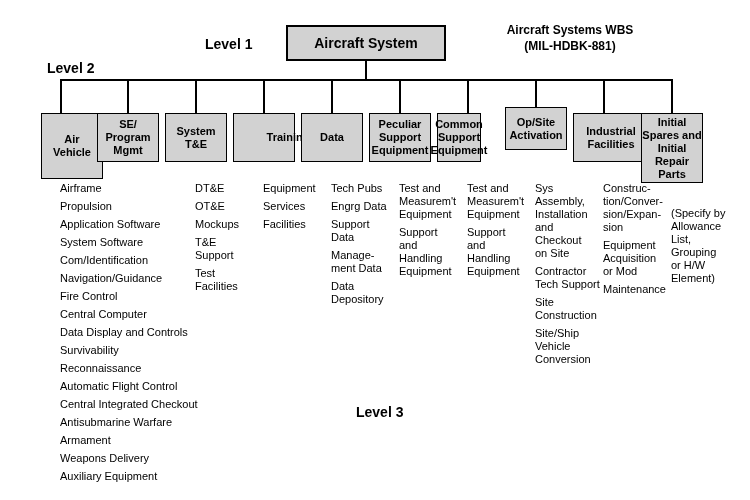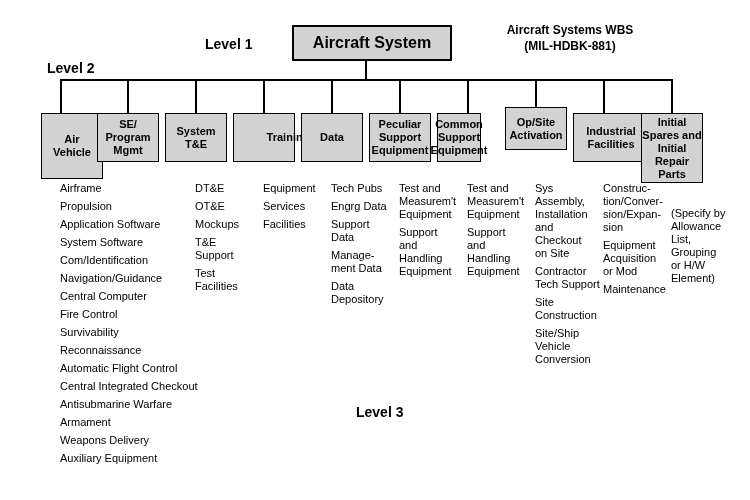--- a/index.html
+++ b/index.html
@@ -22,26 +22,26 @@
     white-space: nowrap;
   }
   .title {
     position: absolute;
     left: 462px; top: 22px; width: 216px;
     text-align: center;
     font-size: 12px; font-weight: bold; line-height: 16px;
   }
   .rootbox {
     position: absolute;
-    left: 292px; top: 25px; width: 160px; height: 36px;
+    left: 286px; top: 25px; width: 160px; height: 36px;
     box-sizing: border-box;
     background: var(--box-fill, #d2d2d2);
     border: 2px solid var(--box-border, #000000);
     display: flex; align-items: center; justify-content: center;
-    font-size: 16px; font-weight: bold;
+    font-size: 14px; font-weight: bold;
   }
   .l2box {
     position: absolute;
     box-sizing: border-box;
     background: var(--box-fill, #d2d2d2);
     border: 1.5px solid var(--box-border, #000000);
     display: flex; align-items: center; justify-content: center;
     text-align: center;
     font-size: 11px; font-weight: bold; line-height: 13px;
     white-space: pre-line;
@@ -78,22 +78,23 @@
       <div class="line v" style="left: 60px; top: 79px; height: 35px;"></div>
       <div class="l2box" style="left: 41px; top: 113px; width: 62px; height: 66px;">Air
 Vehicle</div>
       <div class="l3col" style="left: 29px; top: 182px;">
         <div class="l3item">Airframe</div>
         <div class="l3item">Propulsion</div>
         <div class="l3item">Application Software</div>
         <div class="l3item">System Software</div>
         <div class="l3item">Com/Identification</div>
         <div class="l3item">Navigation/Guidance</div>
+        <div class="l3item">Fire Control</div>
         <div class="l3item">Central Computer</div>
-        <div class="l3item">Fire Control</div>
+        <div class="l3item">Data Display and Controls</div>
         <div class="l3item">Survivability</div>
         <div class="l3item">Reconnaissance</div>
         <div class="l3item">Automatic Flight Control</div>
         <div class="l3item">Central Integrated Checkout</div>
         <div class="l3item">Antisubmarine Warfare</div>
         <div class="l3item">Armament</div>
         <div class="l3item">Weapons Delivery</div>
         <div class="l3item">Auxiliary Equipment</div>
       </div>
       <div class="line v" style="left: 127px; top: 79px; height: 35px;"></div>

